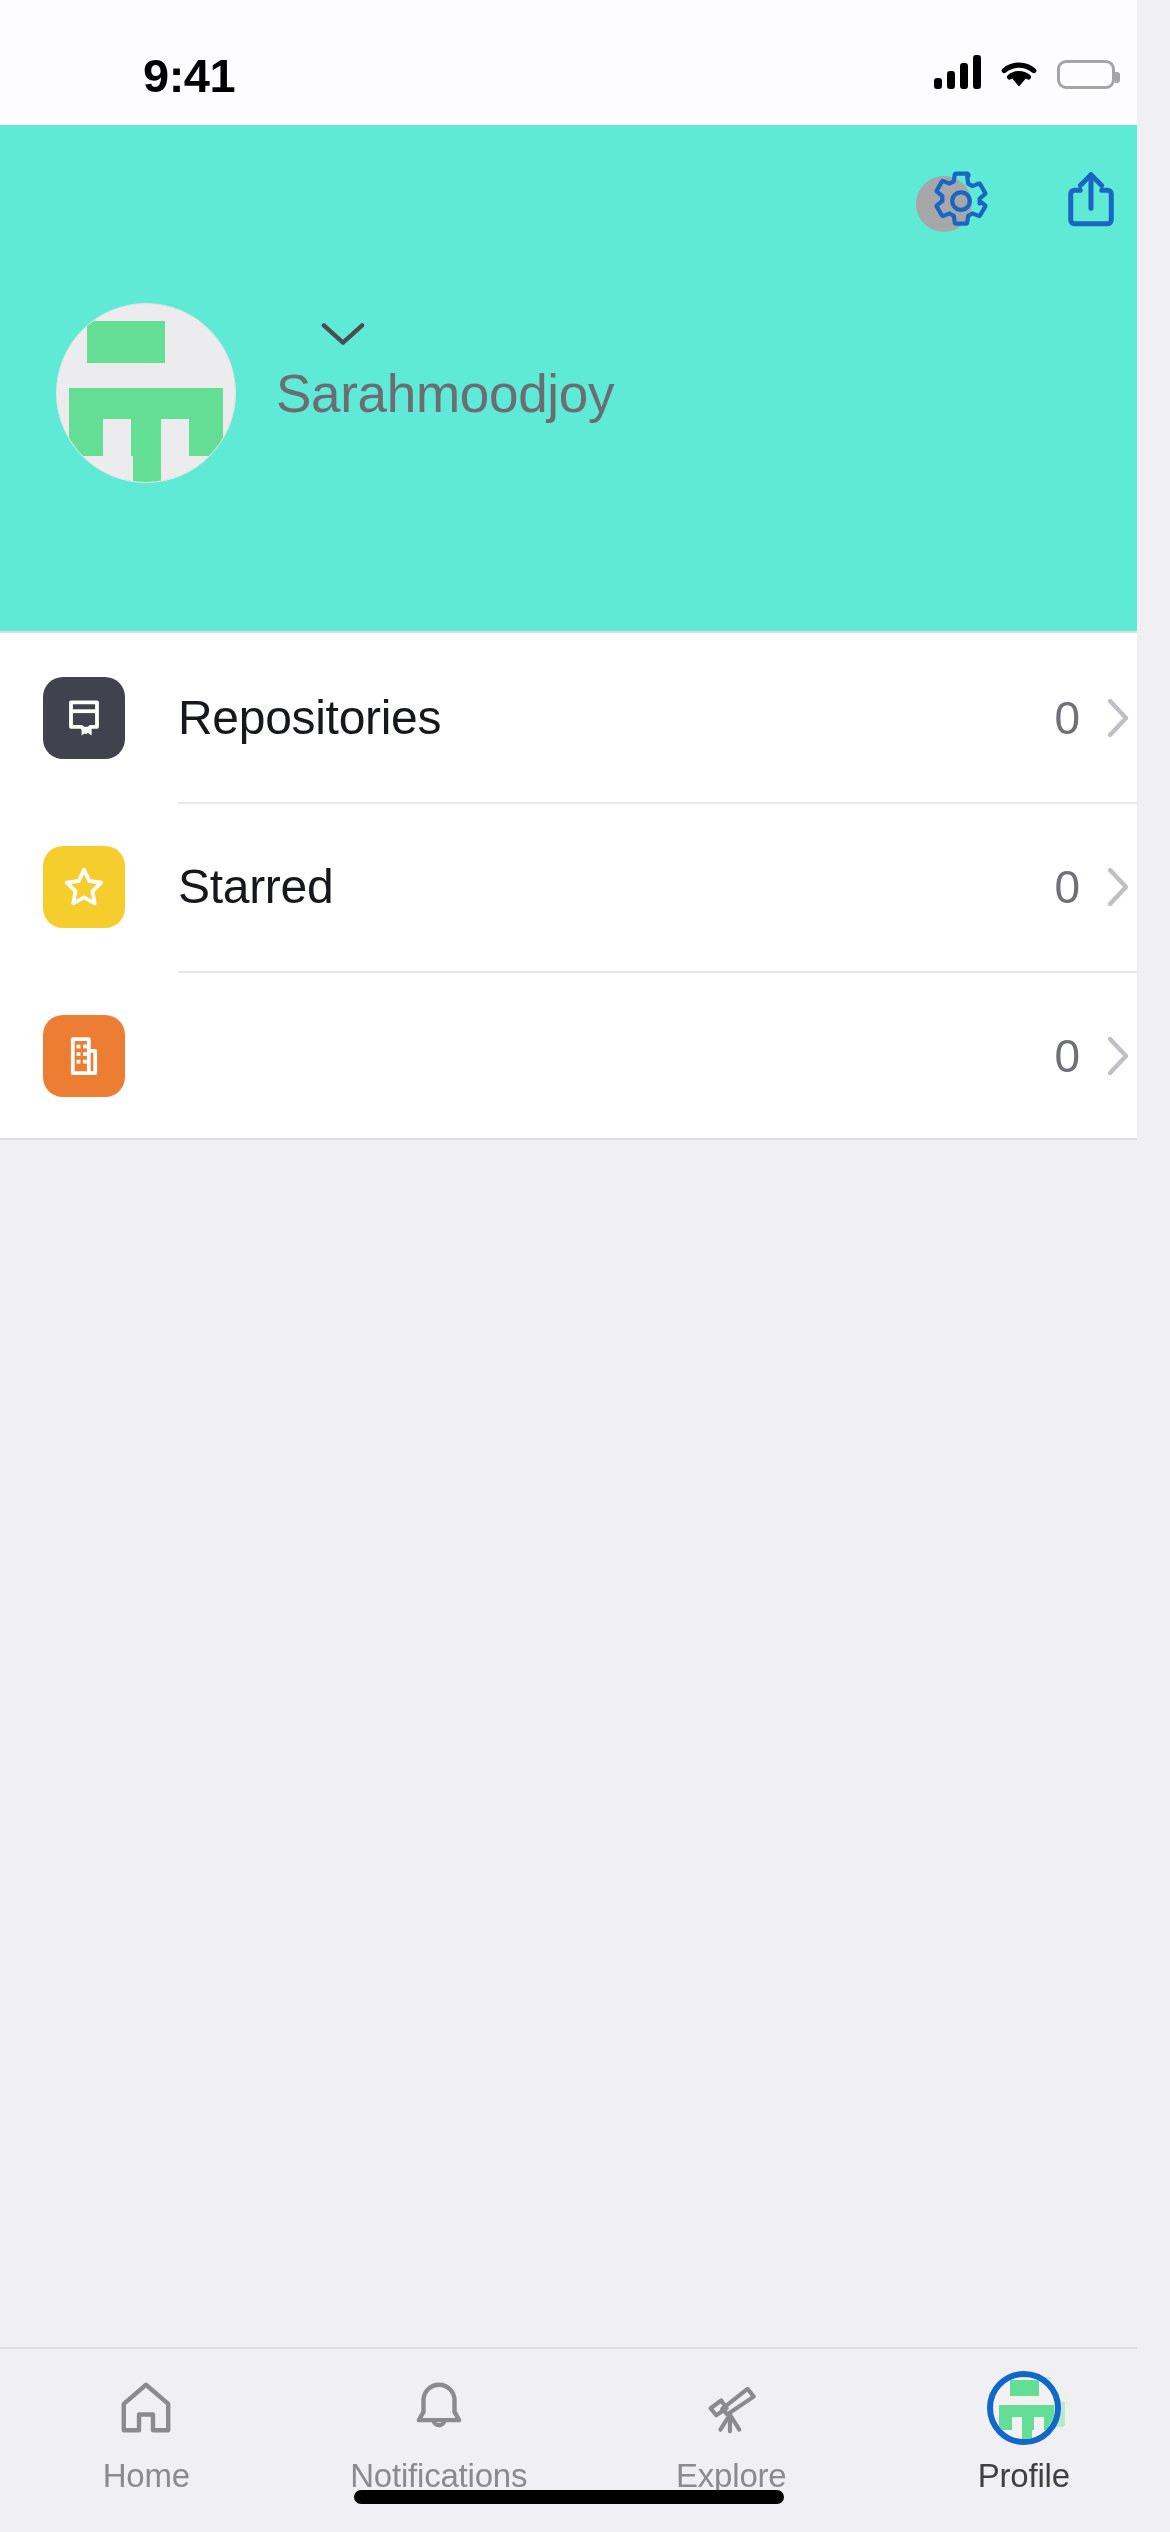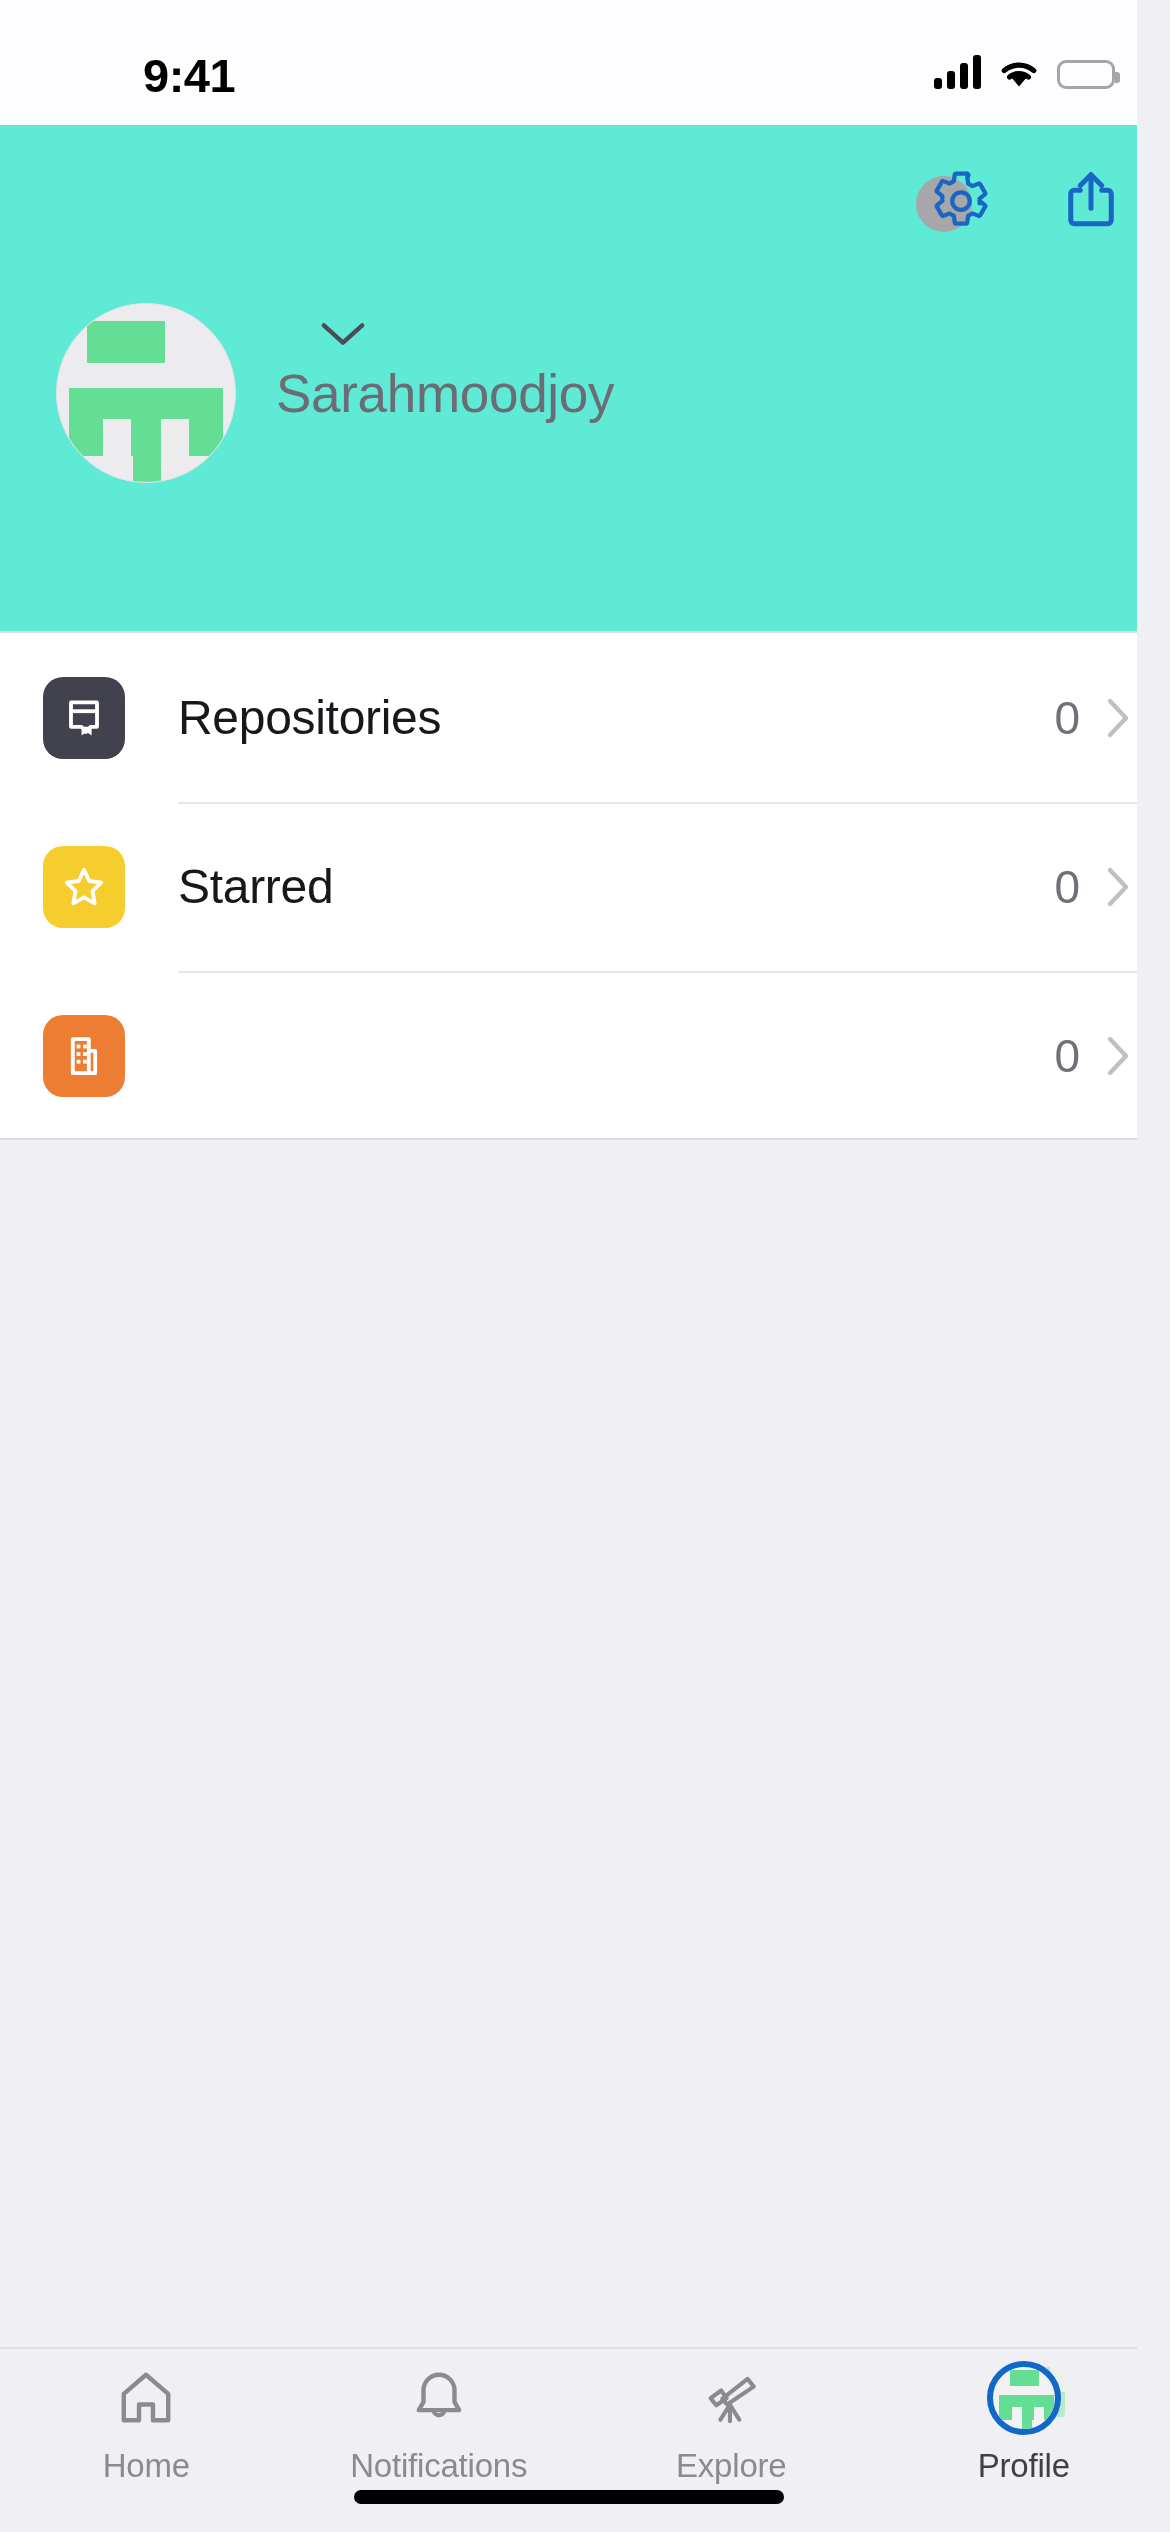--- a/index.html
+++ b/index.html
@@ -62,21 +62,21 @@
   .row { position:relative; height:169px; display:flex; align-items:center; background:#FFFFFF; }
   .row + .row .sep { position:absolute; left:178px; right:0; top:0; height:2px; background:#E7E6EB; }
   .row-ic { width:82px; height:82px; margin-left:43px; border-radius:20px; display:flex; align-items:center; justify-content:center; flex:none; }
   .row-label { margin-left:53px; font-size:48px; color:#16181C; letter-spacing:-0.3px; }
   .row-right { margin-left:auto; display:flex; align-items:center; gap:26px; padding-right:40px; }
   .row-count { font-size:46px; color:#6F7078; }
   .chev-right { width:24px; height:42px; }
 
   
   .tabbar { position:absolute; left:0; bottom:0; width:1170px; height:185px; background:#F0EFF4; border-top:2px solid #DEDDE4; display:flex; }
-  .tab { flex:1; display:flex; flex-direction:column; align-items:center; justify-content:flex-start; padding-top:12px; }
+  .tab { flex:1; display:flex; flex-direction:column; align-items:center; justify-content:flex-start; padding-top:22px; }
   .tab-ic { height:74px; display:flex; align-items:center; justify-content:center; }
   .tab-label { margin-top:12px; font-size:33px; color:#8A8A90; letter-spacing:-0.2px; }
   .tab.active .tab-label { color:#404040; }
 
   .tab-avatar { position:relative; width:74px; height:74px; }
   .tab-av-ghost {
     position:absolute; left:17px; top:3px; width:66px; height:66px; border-radius:50%;
     background:#E9F3EC; overflow:hidden;
   }
   .tab-av-ghost b { position:absolute; display:block; background:#B9E9CC; }

